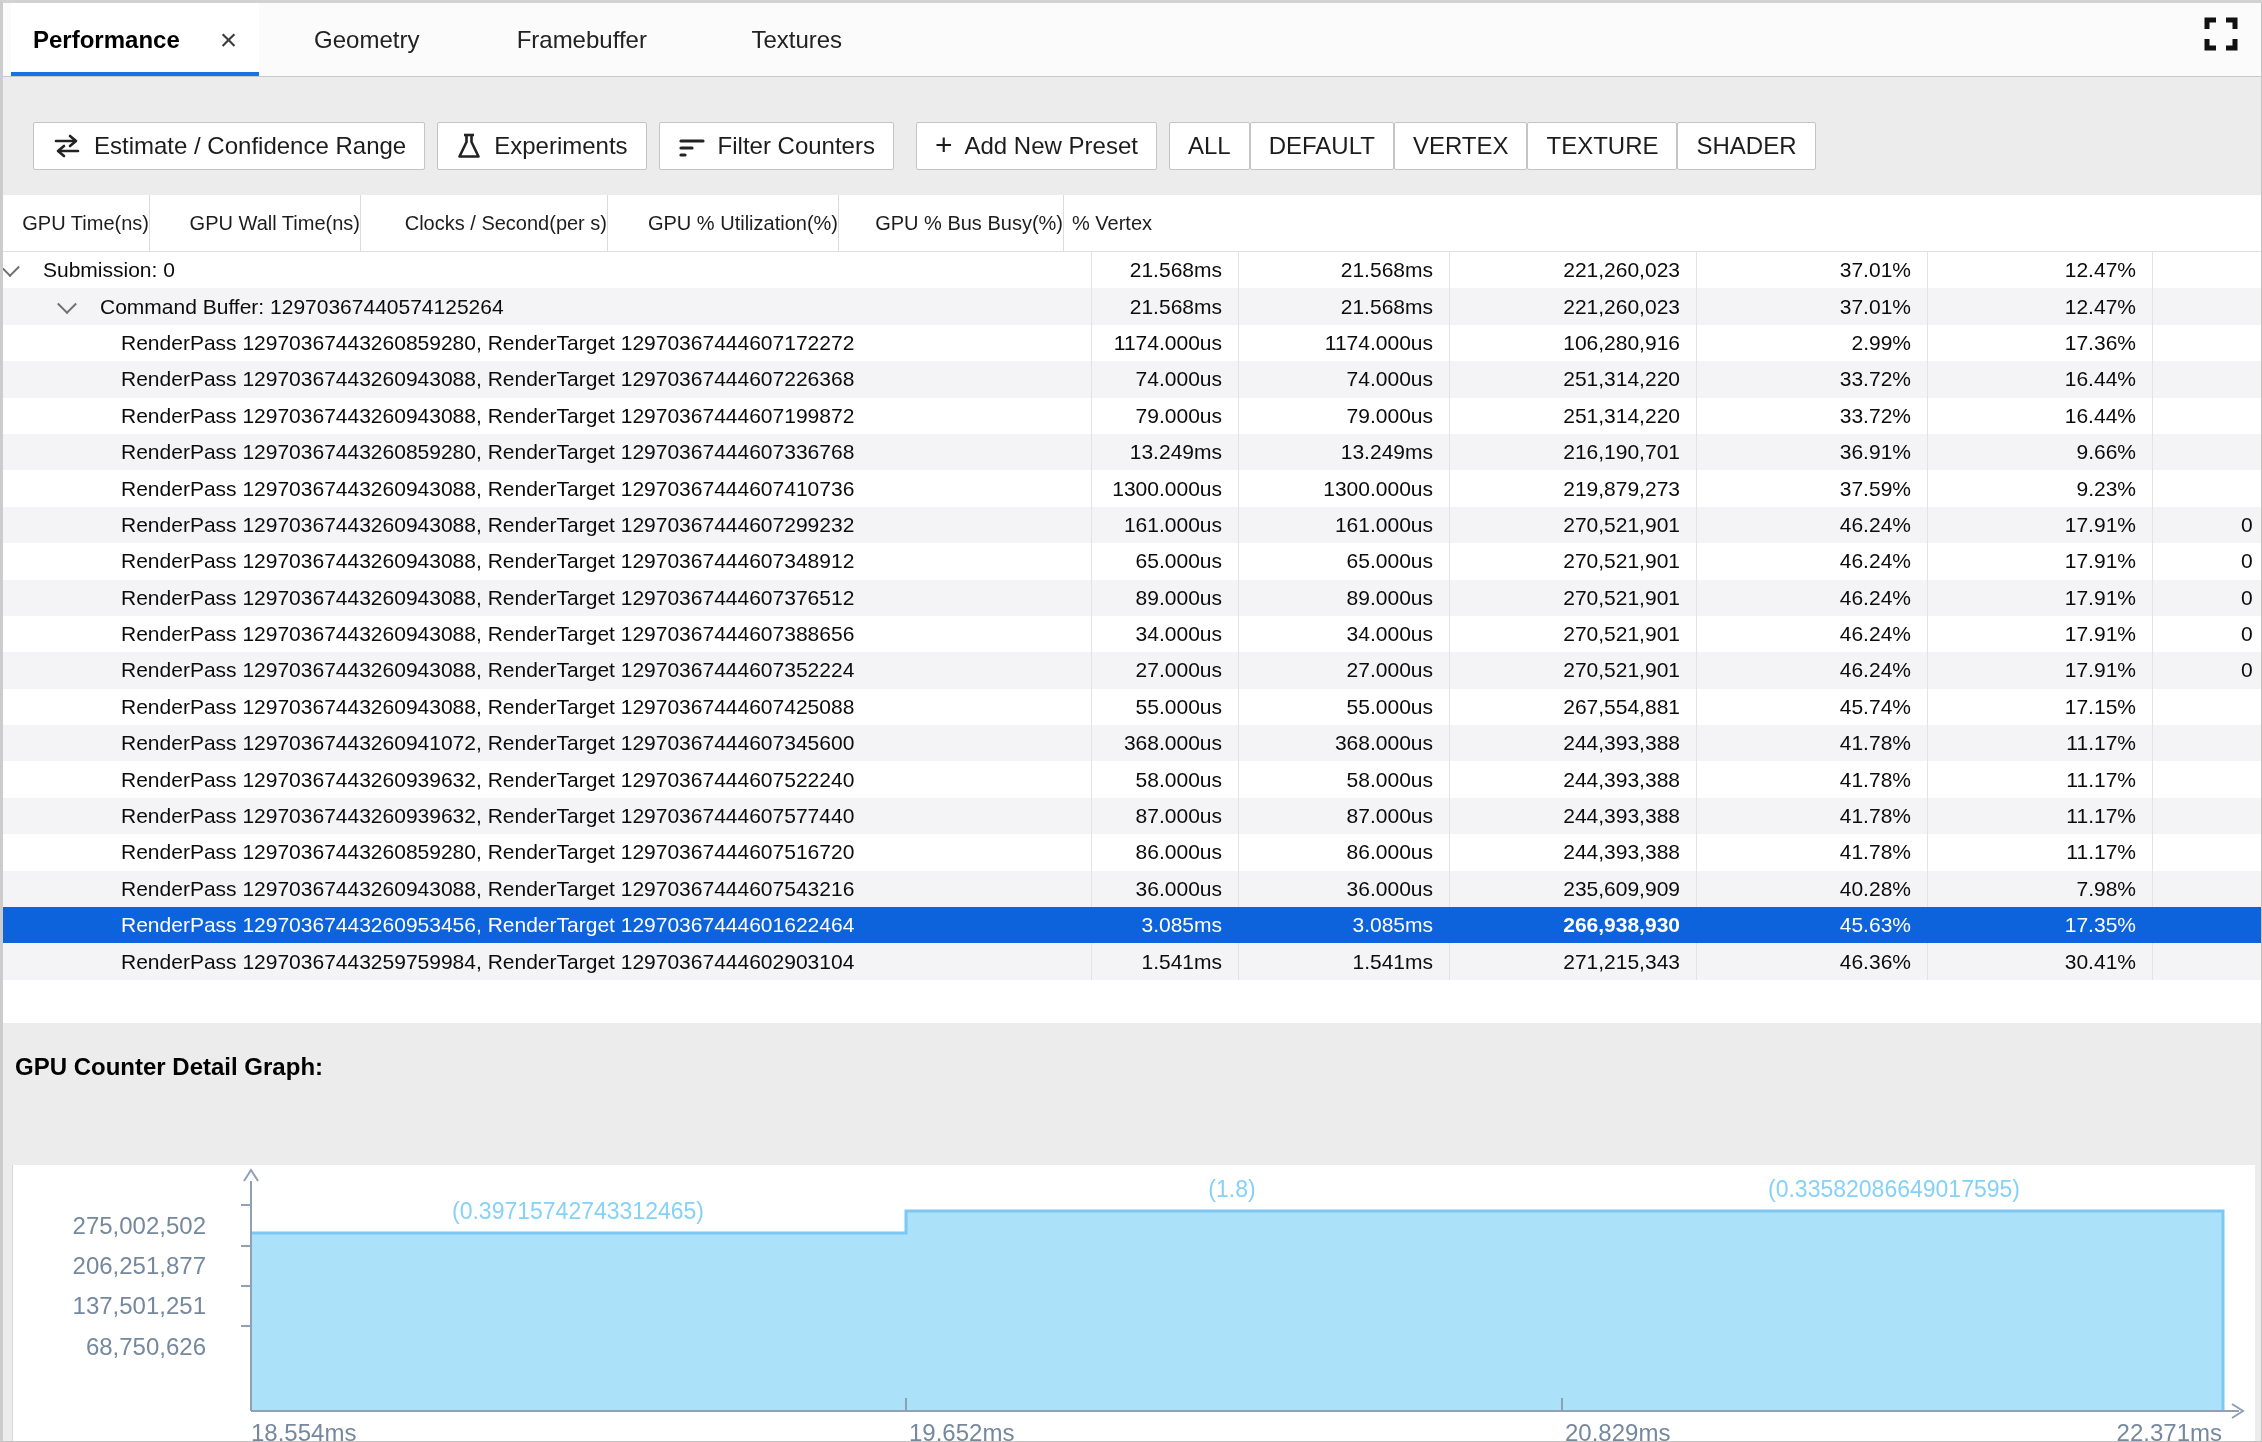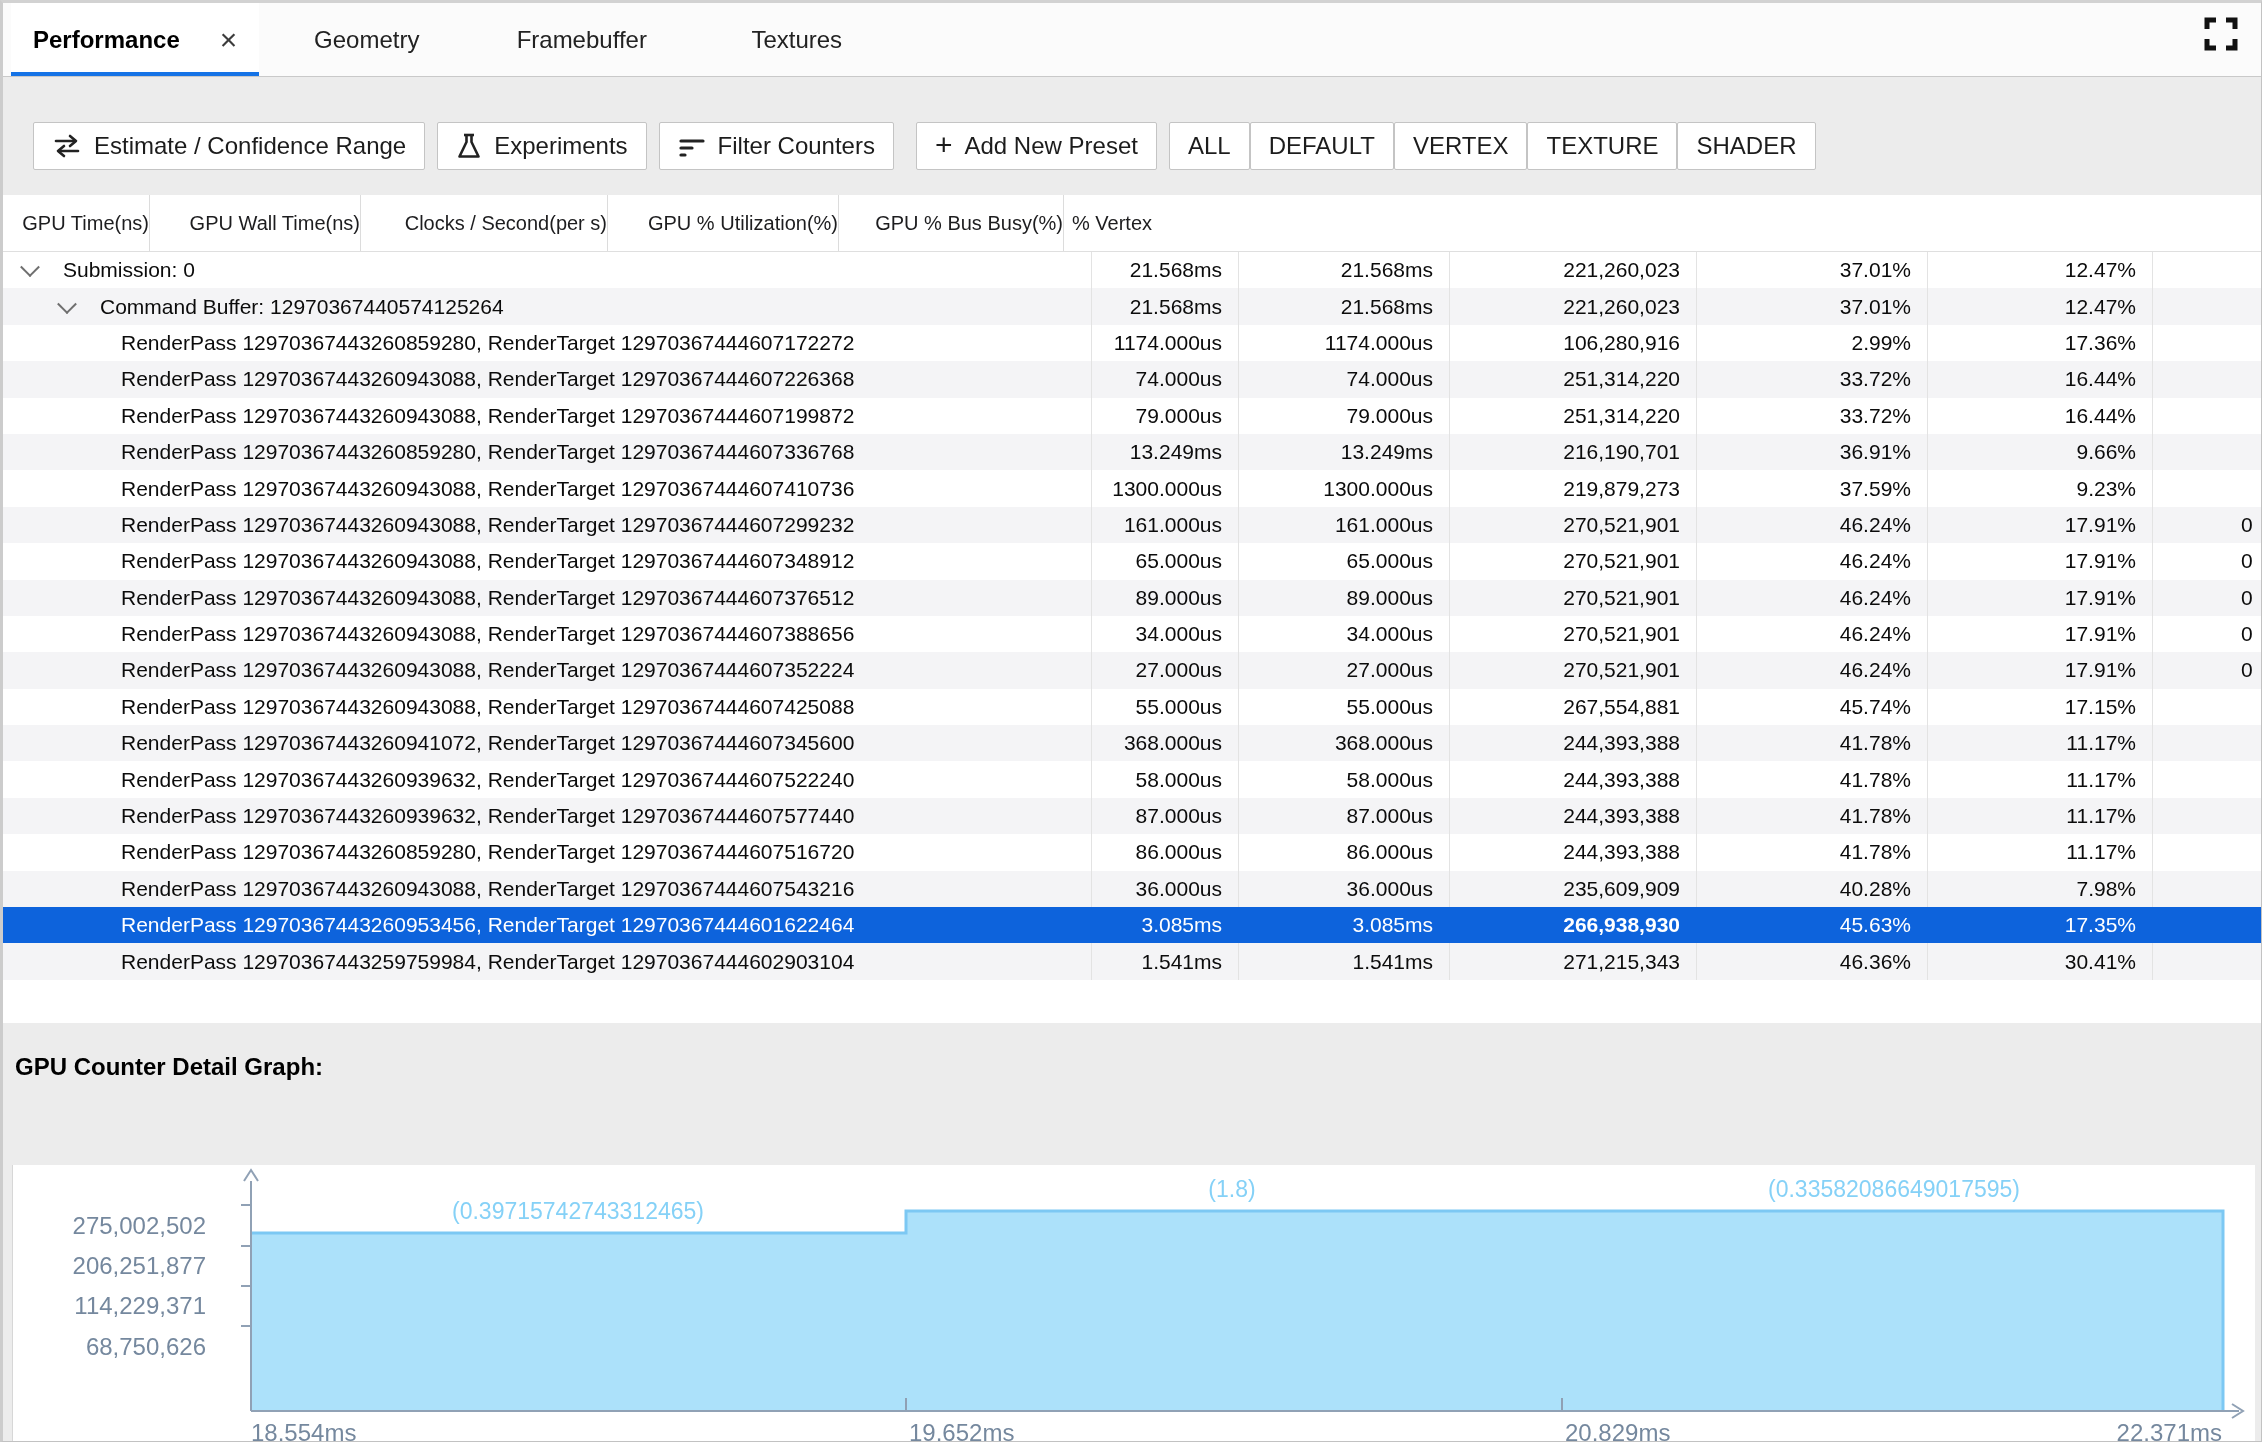--- a/index.html
+++ b/index.html
@@ -45,21 +45,21 @@
   .td{font-size:21px;color:#0b0b0b;display:flex;align-items:center;box-sizing:border-box;
       border-right:1px solid #e3e3e3;white-space:nowrap;overflow:hidden;}
   .td:last-child{border-right:none;}
   .tr.sel .td{color:#fff;border-right-color:transparent;}
   .c-name{flex:0 0 1089px;}
   .c-num{justify-content:flex-end;padding-right:16px;}
   .c-time{flex:0 0 147px;} .c-wall{flex:0 0 211px;} .c-clocks{flex:0 0 247px;}
   .c-util{flex:0 0 231px;} .c-bus{flex:0 0 225px;}
   .c-vertex{flex:1 1 auto;padding-left:88px;}
   .c-clocks.bold{font-weight:bold;}
-  .lv0{padding-left:20px;} .lv1{padding-left:57px;} .lv2{padding-left:118px;}
+  .lv0{} .lv1{padding-left:57px;} .lv2{padding-left:118px;}
   .chev{display:inline-block;width:12px;height:12px;border-right:2px solid #6f6f6f;border-bottom:2px solid #6f6f6f;
         transform:rotate(45deg) translate(-2px,-2px);margin-right:26px;flex:0 0 auto;}
 
   
   .detail{height:434px;background:#ececec;box-sizing:border-box;position:relative;}
   .detail-title{position:absolute;left:12px;top:30px;font-size:24px;font-weight:bold;color:#000;}
   .detail-entry-row{position:absolute;left:12px;right:16px;top:78px;display:flex;justify-content:space-between;
                     font-size:22px;color:#1e1e1e;}
   .detail-note{color:#2a2a2a;}
 
@@ -398,21 +398,21 @@
         <line x1="228" y1="161" x2="238" y2="161" stroke="#90a1b5" stroke-width="2"></line>
 
         <line x1="238" y1="246" x2="2226" y2="246" stroke="#90a1b5" stroke-width="2"></line>
         <path d="M2219 239 L2230 246 L2219 253" fill="none" stroke="#90a1b5" stroke-width="2"></path>
         <line x1="893" y1="233" x2="893" y2="245" stroke="#8fa0b4" stroke-width="2"></line>
         <line x1="1549" y1="233" x2="1549" y2="245" stroke="#8fa0b4" stroke-width="2"></line>
       </svg>
 
       <div class="ylab" style="left:23px;top:47px;">275,002,502</div>
       <div class="ylab" style="left:23px;top:87px;">206,251,877</div>
-      <div class="ylab" style="left:23px;top:127px;">114,229,371</div>
+      <div class="ylab" style="left:23px;top:127px;">137,501,251</div>
       <div class="ylab" style="left:23px;top:168px;">68,750,626</div>
 
       <div class="xlab" style="left:238px;">18.554ms</div>
       <div class="xlab" style="left:896px;">19.652ms</div>
       <div class="xlab" style="left:1552px;">20.829ms</div>
       <div class="xlab" style="right:33px;">22.371ms</div>
 
       <div class="ann" style="left:565px;top:33px;">(0.39715742743312465)</div>
       <div class="ann" style="left:1219px;top:11px;">(1.8)</div>
       <div class="ann" style="left:1881px;top:11px;">(0.33582086649017595)</div>

